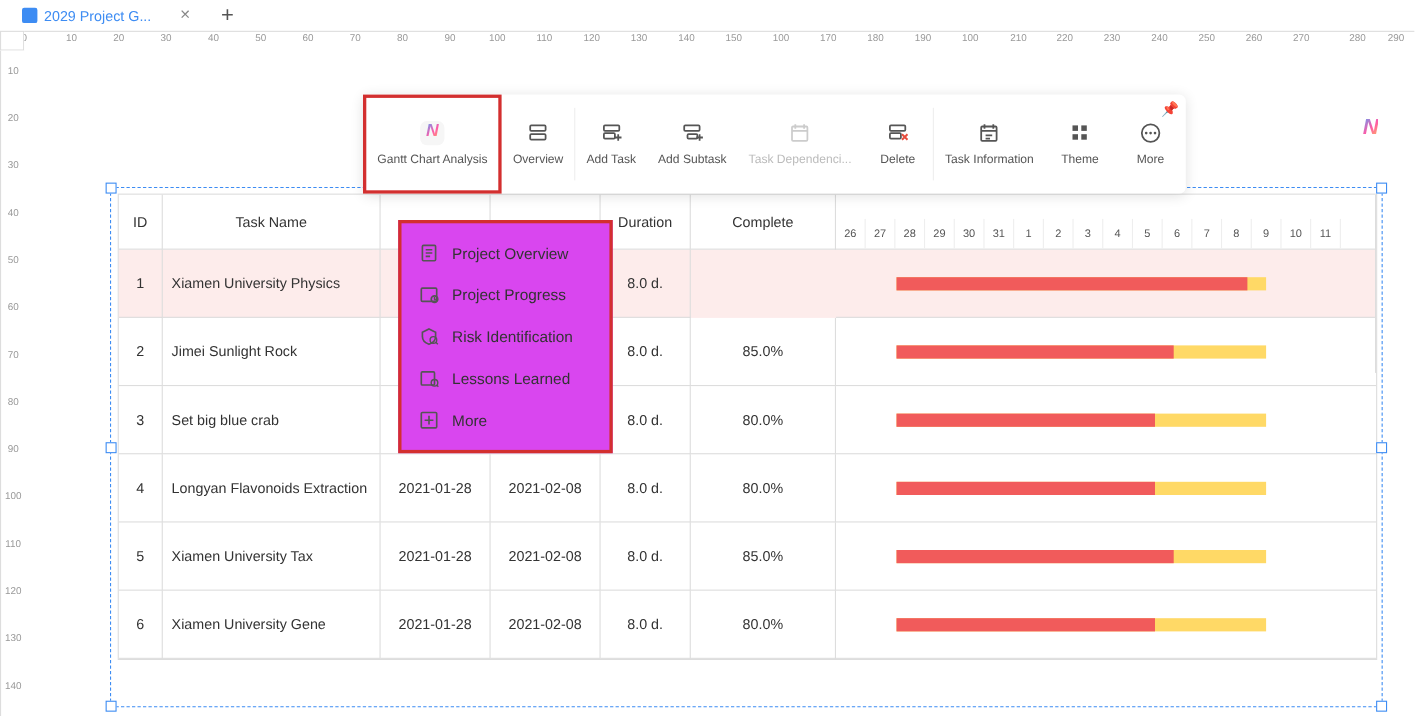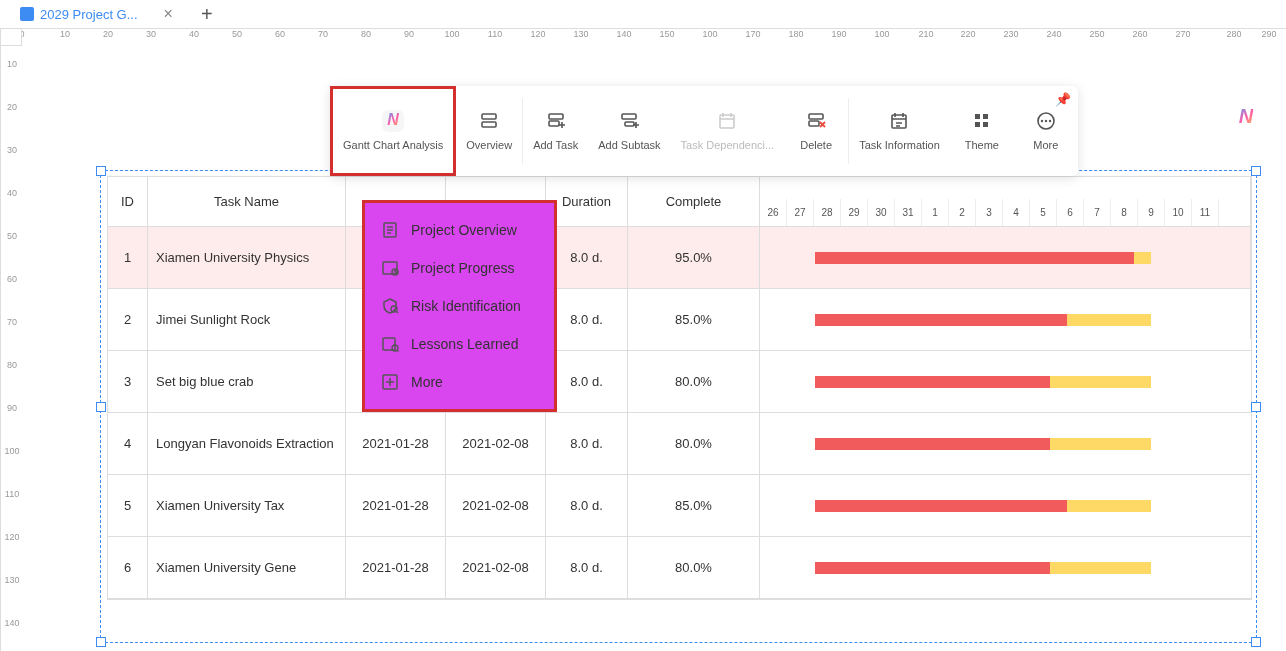--- a/index.html
+++ b/index.html
@@ -546,21 +546,20 @@
       </div>
     </div>
     <div id="gantt-body">
         <div class="gantt-row">
           <div class="gr-left">
             <div class="gr-cell col-id center">1</div>
             <div class="gr-cell col-task">Xiamen University Physics</div>
             <div class="gr-cell col-start center"></div>
             <div class="gr-cell col-end center"></div>
             <div class="gr-cell col-dur center">8.0 d.</div>
-            <div class="gr-cell col-comp center">95.0%</div>
           </div>
           <div class="gr-right">
             <div class="bar-bg"></div>
             <div class="bar-fg" style="width: 319.2px;"></div>
           </div>
         </div>
         <div class="gantt-row">
           <div class="gr-left">
             <div class="gr-cell col-id center">2</div>
             <div class="gr-cell col-task">Jimei Sunlight Rock</div>

